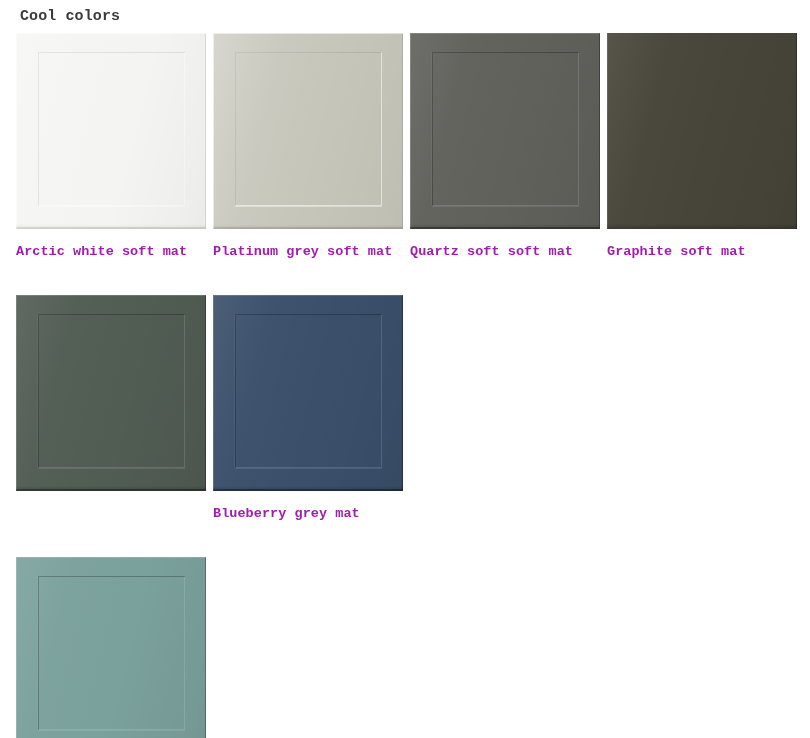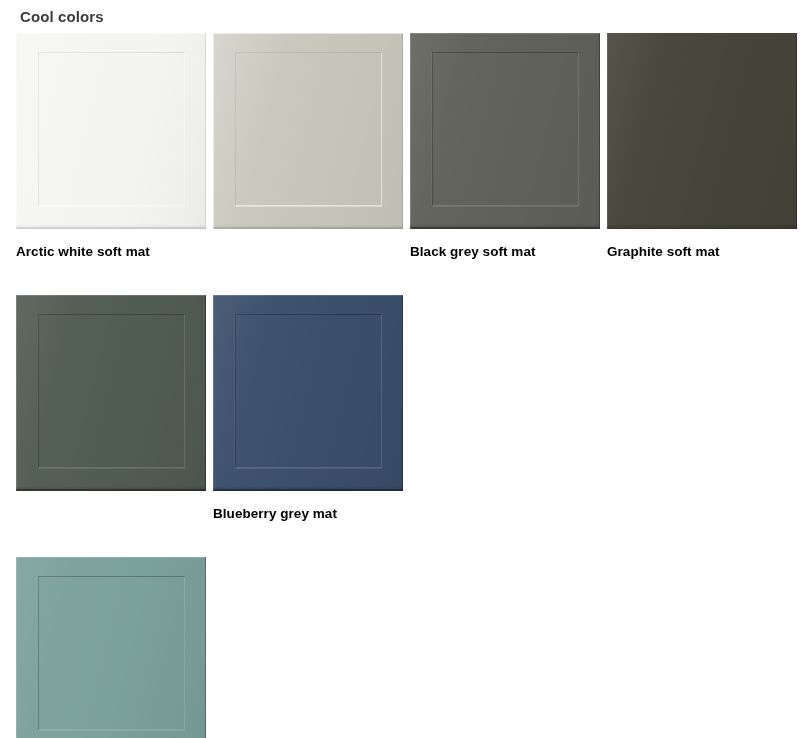--- a/index.html
+++ b/index.html
@@ -14,20 +14,21 @@
     font-family: "Liberation Sans", sans-serif;
     overflow: hidden;
   }
 
   #palette-section {
     position: relative;
     width: 810px;
     height: 738px;
     box-sizing: border-box;
     padding: 16px;
+    font-family: Liberation Mono, monospace;
   }
 
   #section-title {
     position: absolute;
     left: 20px;
     top: 8px;
     font-size: 15px;
     font-weight: bold;
     color: #3b3b3b;
     letter-spacing: 0.1px;
@@ -161,21 +162,21 @@
   .door.light .door-lip {
     background: linear-gradient(to bottom,
       rgba(0,0,0,0.00) 0%,
       rgba(0,0,0,0.07) 100%);
   }
 
   .swatch-label {
     margin-top: 14px;
     font-size: 13.5px;
     font-weight: bold;
-    color: #000000;
+    color: #a21caf;
     line-height: 17px;
     letter-spacing: 0.05px;
     white-space: nowrap;
   }
 </style>
 </head>
 <body>
 
 <div id="palette-section">
 
@@ -194,30 +195,31 @@
           <div class="swatch-label">Arctic white soft mat</div>
         </div>
         <div class="swatch-cell">
           <div class="door light">
             <div class="door-face" style="background: rgb(198, 197, 186);"></div>
             <div class="door-panel" style="background: rgb(198, 197, 186);"></div>
             <div class="door-rail"></div>
             <div class="door-sheen"></div>
             <div class="door-lip"></div>
           </div>
+          <div class="swatch-label">Platinum grey soft mat</div>
         </div>
         <div class="swatch-cell">
           <div class="door">
             <div class="door-face" style="background: rgb(97, 97, 92);"></div>
             <div class="door-panel" style="background: rgb(97, 97, 92);"></div>
             <div class="door-rail"></div>
             <div class="door-sheen"></div>
             <div class="door-lip"></div>
           </div>
-          <div class="swatch-label">Black grey soft mat</div>
+          <div class="swatch-label">Quartz soft soft mat</div>
         </div>
         <div class="swatch-cell">
           <div class="door cropped">
             <div class="door-face" style="background: rgb(71, 69, 57);"></div>
             <div class="door-panel" style="background: rgb(71, 69, 57);"></div>
             <div class="door-rail"></div>
             <div class="door-sheen"></div>
             <div class="door-lip"></div>
           </div>
           <div class="swatch-label">Graphite soft mat</div>

